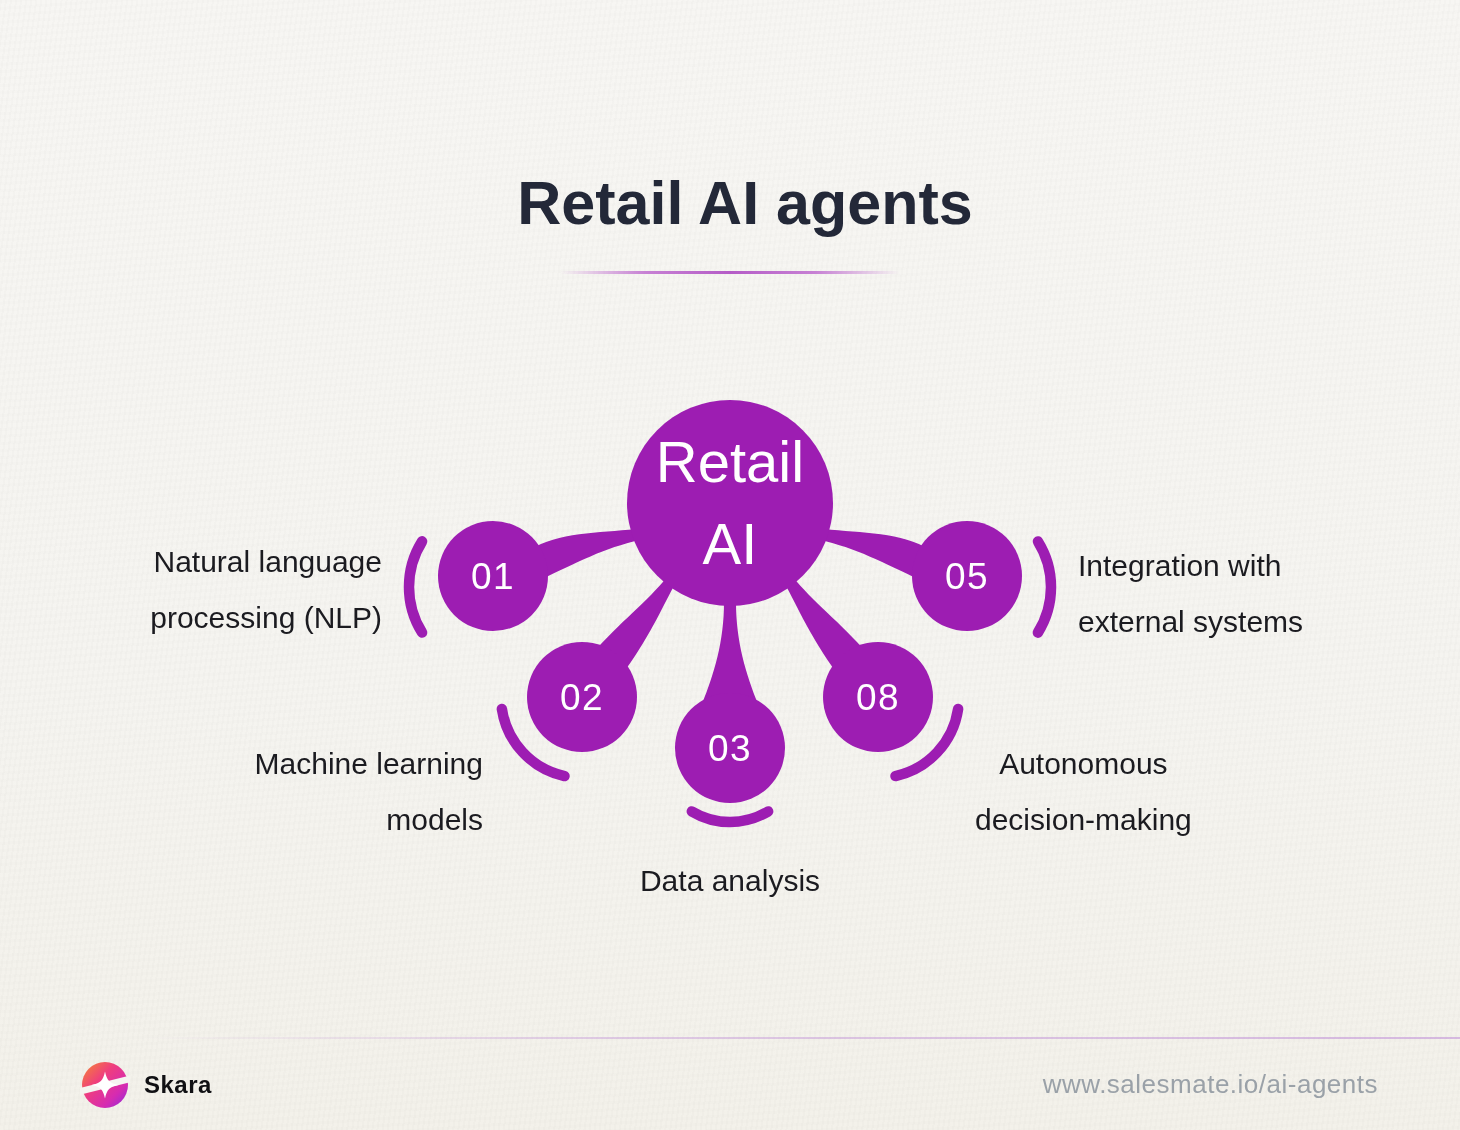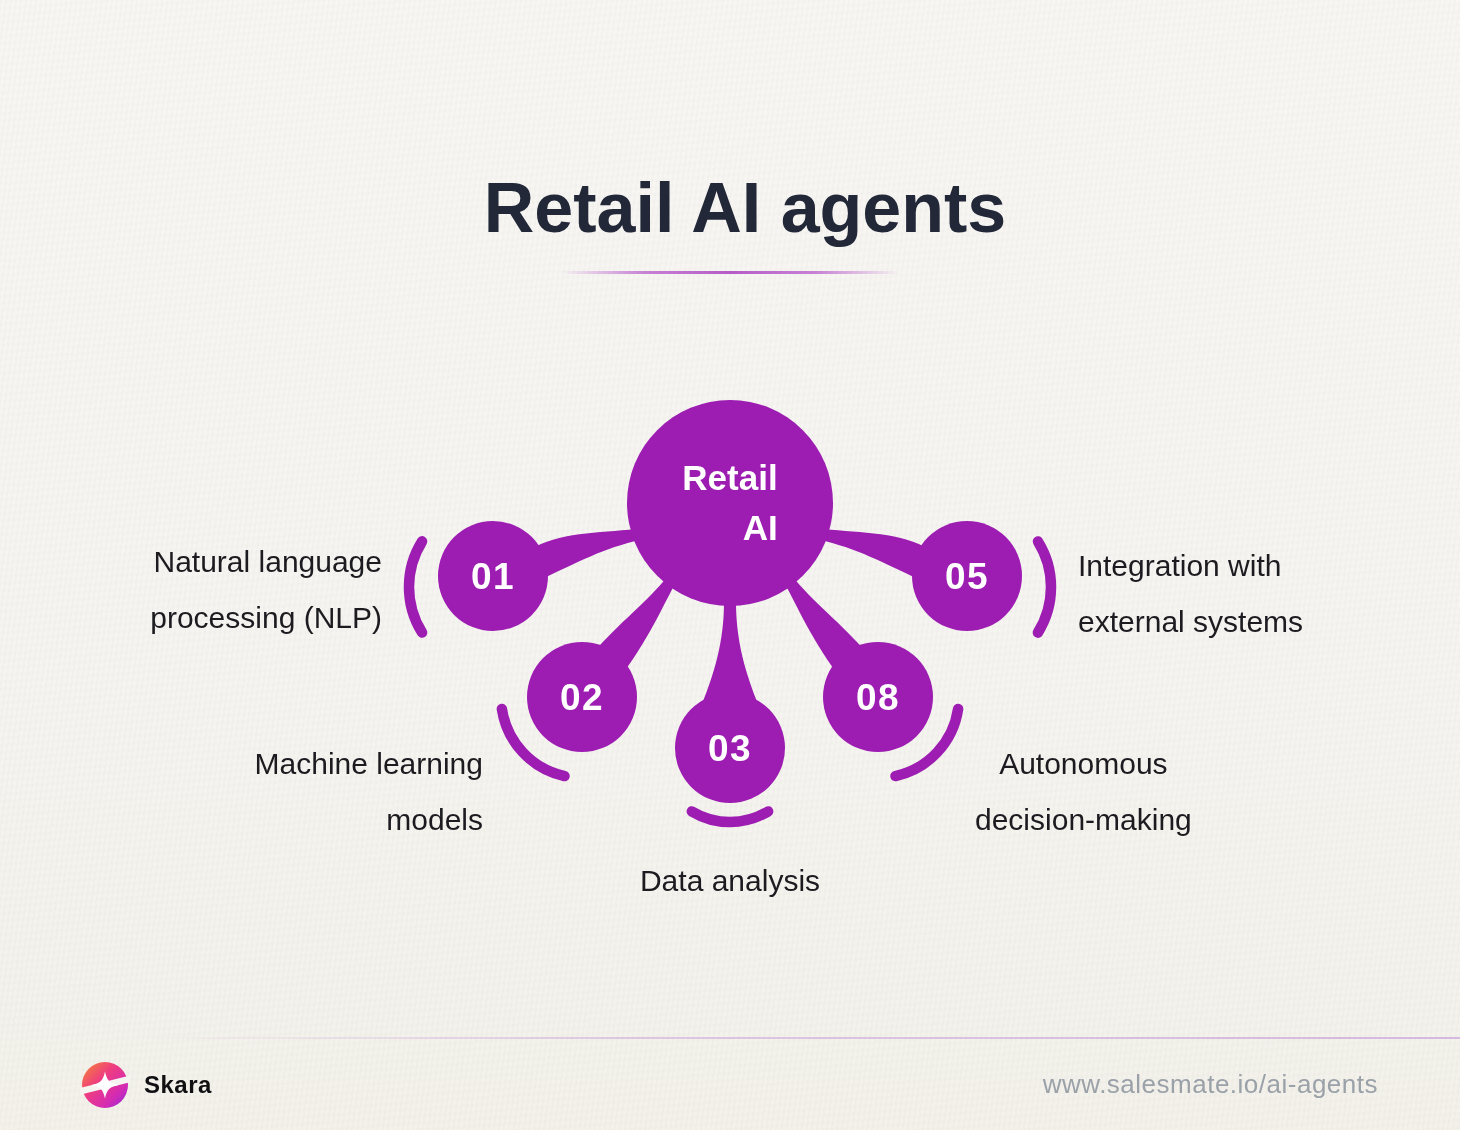--- a/index.html
+++ b/index.html
@@ -22,41 +22,41 @@
 
   .kicker{
     position:absolute;left:0;right:0;top:101px;
     text-align:center;
     font-size:42px;font-weight:500;letter-spacing:.3px;
     color:#8F28A4;
   }
   .big-title{
     position:absolute;left:0;right:0;top:168px;
     text-align:center;
-    font-size:70px;font-weight:800;letter-spacing:0px;
+    font-size:61px;font-weight:800;letter-spacing:0px;
     color:#232838;
     padding-left:30px;
   }
   .title-divider{
     position:absolute;top:271px;left:560px;width:340px;height:3px;
     background:linear-gradient(90deg,rgba(199,129,212,0) 0%,#C781D4 25%,#B55CC7 50%,#C781D4 75%,rgba(199,129,212,0) 100%);
     border-radius:2px;
   }
 
   .diagram-svg{position:absolute;inset:0;}
 
   .center-label{
     position:absolute;left:630px;top:400px;width:200px;height:206px;
-    display:flex;align-items:center;justify-content:center;text-align:right;
-    color:#FFFFFF;font-size:35px;font-weight:700;line-height:1.42;
+    display:flex;align-items:center;justify-content:center;text-align:center;
+    color:#FFFFFF;font-size:58px;font-weight:400;line-height:1.42;
     white-space:pre-line;
   }
   .node-number{
     position:absolute;transform:translate(-50%,-50%);
-    color:#FFFFFF;font-size:37px;font-weight:700;letter-spacing:1.5px;
+    color:#FFFFFF;font-size:37px;font-weight:400;letter-spacing:1.5px;
   }
   .n01{left:493px;top:577px;}
   .n02{left:582px;top:698px;}
   .n03{left:730px;top:749px;}
   .n04{left:878px;top:698px;}
   .n05{left:967px;top:577px;}
 
   .node-label{
     position:absolute;
     color:#1B1B20;font-size:30px;font-weight:400;line-height:56px;

